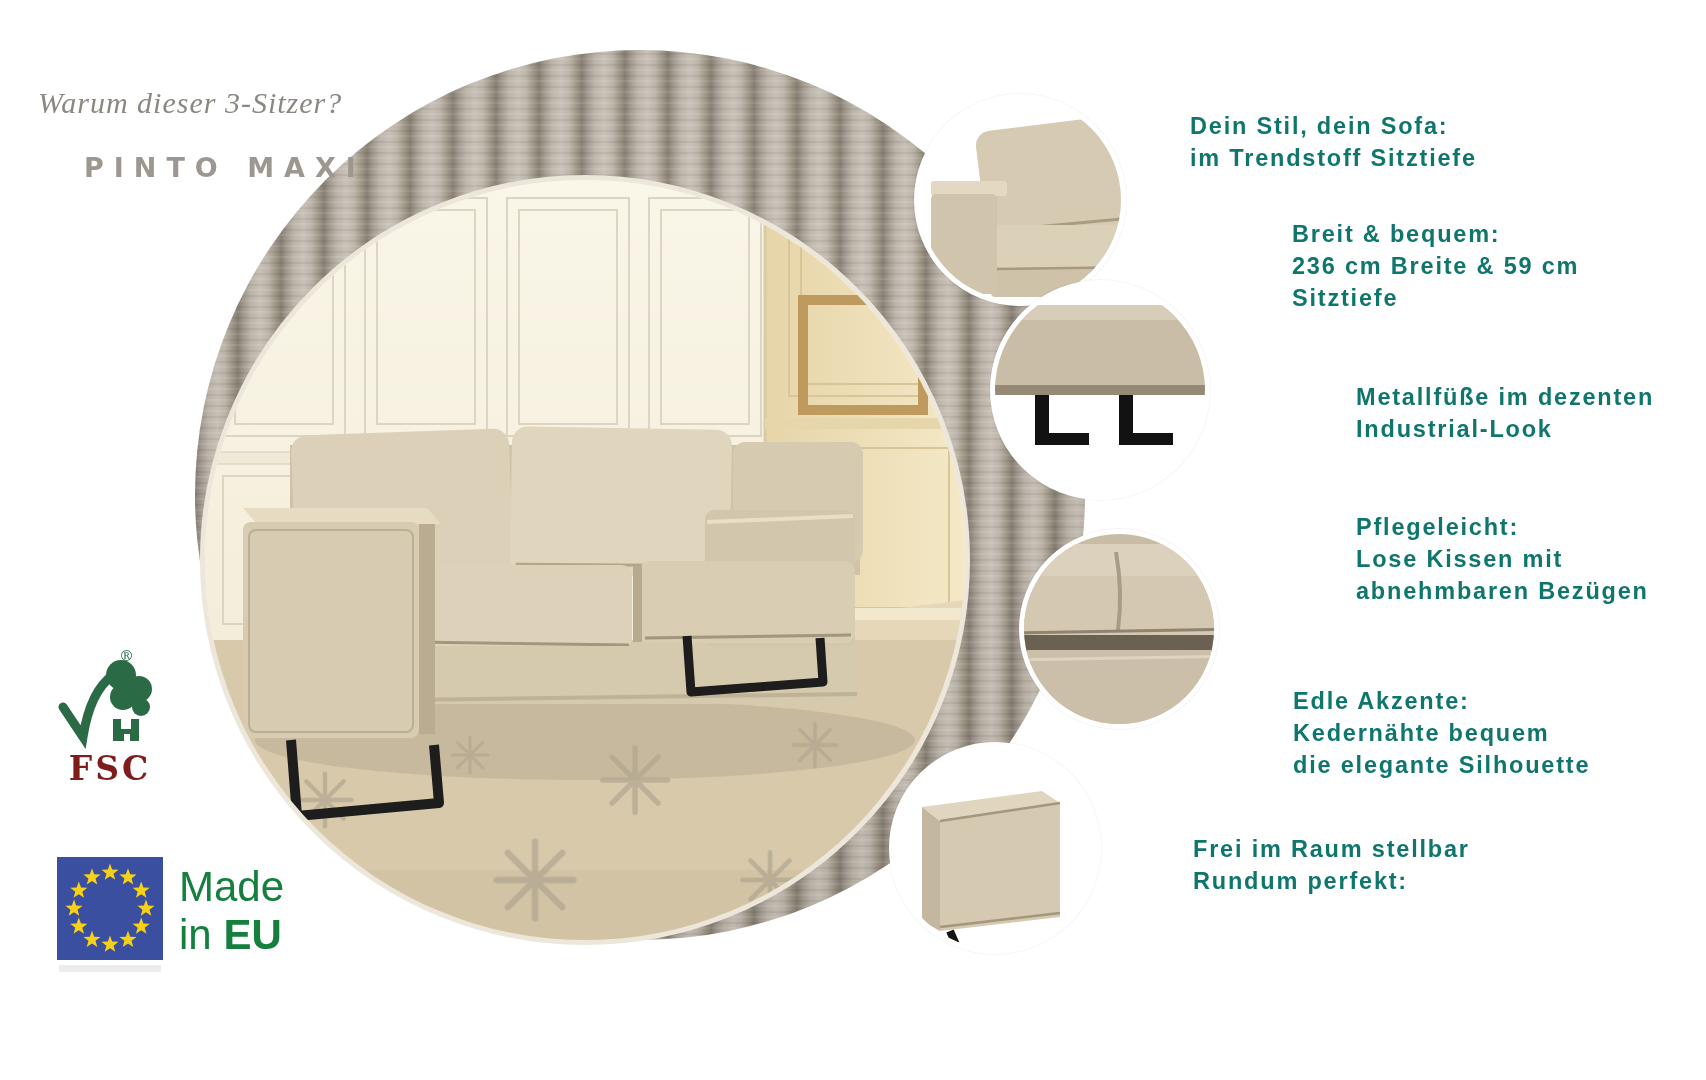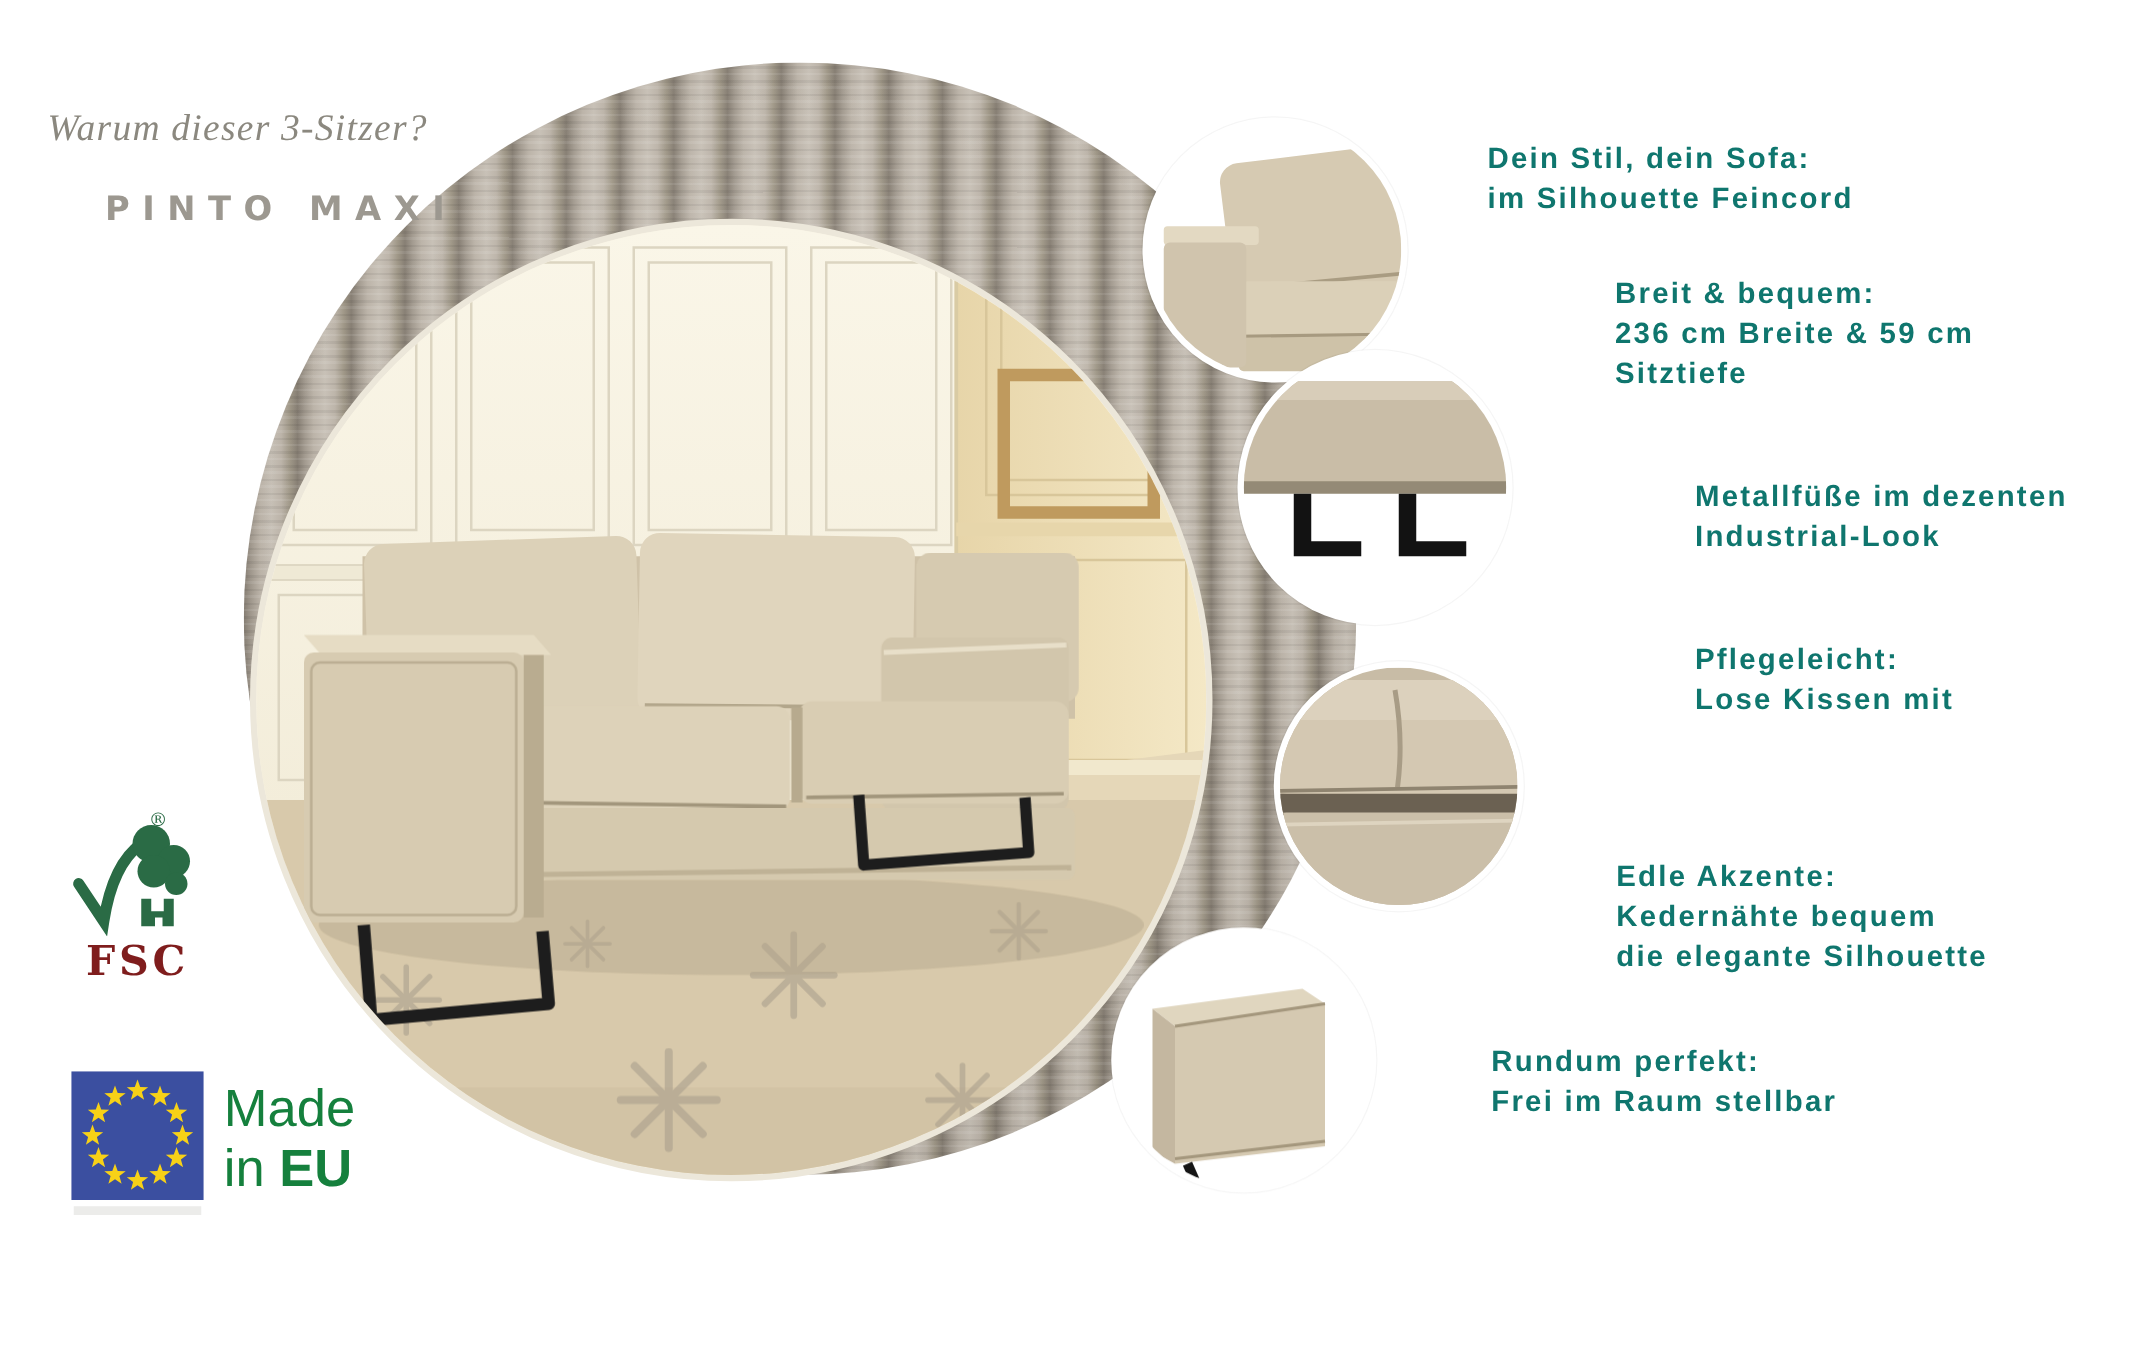--- a/index.html
+++ b/index.html
@@ -236,43 +236,44 @@
       <line x1="46" y1="180" x2="166" y2="166" stroke="#a4977d" stroke-width="2.5"></line>
       <path d="M56,184 l14,32 l94,-15" fill="none" stroke="#141414" stroke-width="8" stroke-linejoin="round"></path>
     </svg>
   </div>
 
   <div class="question">Warum dieser 3-Sitzer?</div>
   <div class="product">PINTO MAXI</div>
 
   <div class="feature f1">
     <div>Dein Stil, dein Sofa:</div>
-    <div>im Silhouette Feincord</div>
+    <div>im Trendstoff Sitztiefe</div>
   </div>
   <div class="feature f2">
     <div>Breit &amp; bequem:</div>
     <div>236 cm Breite &amp; 59 cm</div>
     <div>Sitztiefe</div>
   </div>
   <div class="feature f3">
     <div>Metallfüße im dezenten</div>
     <div>Industrial-Look</div>
   </div>
   <div class="feature f4">
     <div>Pflegeleicht:</div>
     <div>Lose Kissen mit</div>
+    <div>abnehmbaren Bezügen</div>
   </div>
   <div class="feature f5">
     <div>Edle Akzente:</div>
     <div>Kedernähte bequem</div>
     <div>die elegante Silhouette</div>
   </div>
   <div class="feature f6">
+    <div>Frei im Raum stellbar</div>
     <div>Rundum perfekt:</div>
-    <div>Frei im Raum stellbar</div>
   </div>
 
   <div class="fsc">
     <svg width="110" height="104" viewBox="0 0 110 104">
       <path d="M8,62 L28,92 C33,60 44,40 58,30" fill="none" stroke="#2a6b45" stroke-width="9" stroke-linecap="round"></path>
       <circle cx="66" cy="30" r="15" fill="#2a6b45"></circle>
       <circle cx="84" cy="44" r="13" fill="#2a6b45"></circle>
       <circle cx="68" cy="52" r="13" fill="#2a6b45"></circle>
       <circle cx="86" cy="62" r="9" fill="#2a6b45"></circle>
       <path d="M58,96 v-22 h8 v10 h10 v-10 h8 v22 h-9 v-7 h-6 v7 z" fill="#2a6b45"></path>

